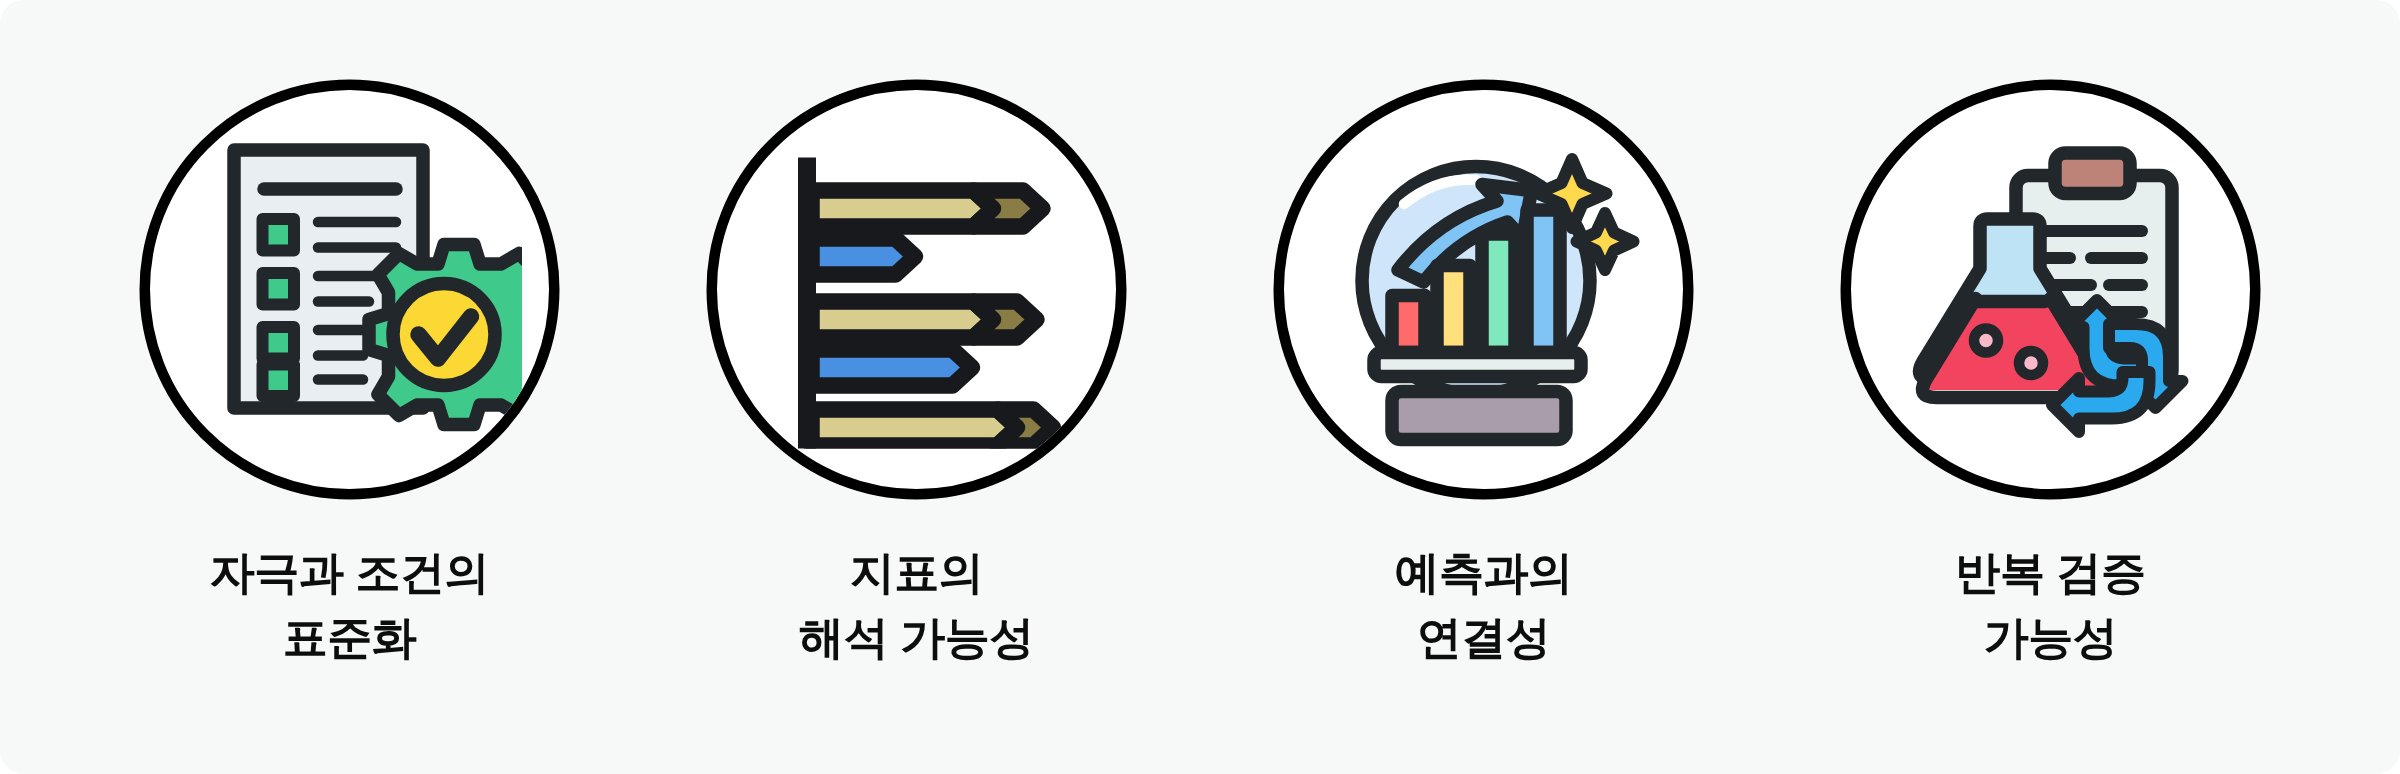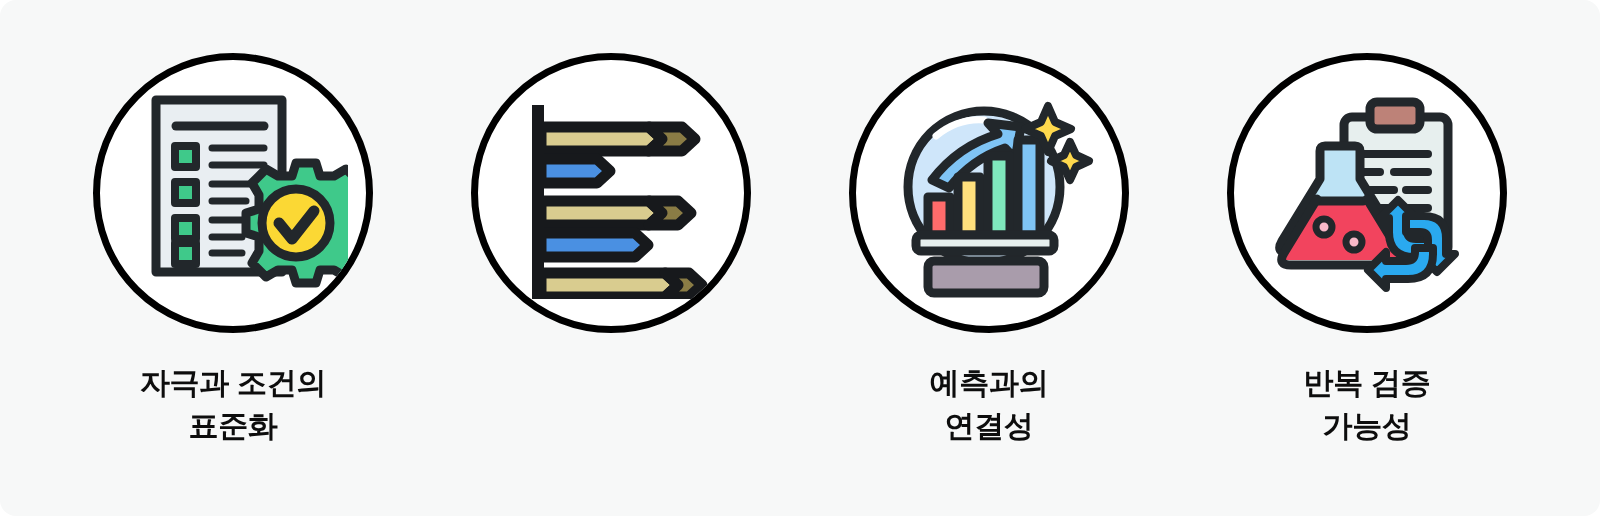--- a/index.html
+++ b/index.html
@@ -115,20 +115,22 @@
             <line x1="56" y1="244" x2="56" y2="256"></line>
             <line x1="80" y1="244" x2="80" y2="256"></line>
             <line x1="104" y1="244" x2="104" y2="256"></line>
             <line x1="128" y1="244" x2="128" y2="256"></line>
             <line x1="152" y1="244" x2="152" y2="256"></line>
             <line x1="176" y1="244" x2="176" y2="256"></line>
             <line x1="200" y1="244" x2="200" y2="256"></line>
           </g>
         </svg>
       </div>
+      <div class="caption">지표의
+해석 가능성</div>
     </div>
 
     <div class="card">
       <div class="circle">
         <svg width="218" height="218" viewBox="0 0 218 218">
           <g stroke="#22272b" stroke-width="9" stroke-linejoin="round" stroke-linecap="round">
             <circle cx="104" cy="103" r="76" fill="#cfe6fa"></circle>
             <path fill="none" stroke="#ffffff" stroke-width="7" d="M56 52 q22 -18 48 -16"></path>
           </g>
 

